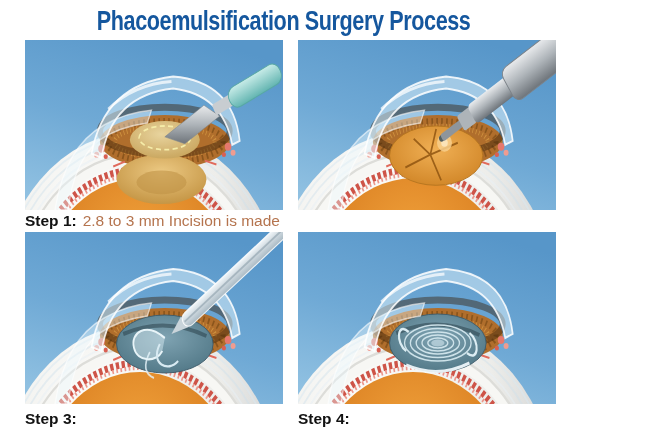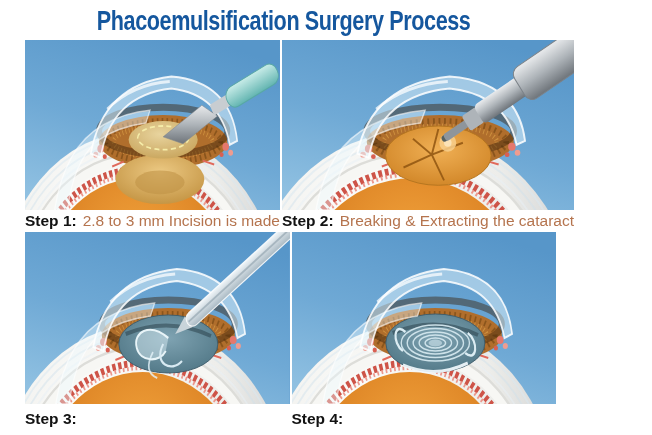--- a/index.html
+++ b/index.html
@@ -9,21 +9,21 @@
     -webkit-font-smoothing:antialiased;
   }
   .poster{width:568px;height:435px;position:relative;}
   .title{
     margin:0;padding-top:7px;height:33px;text-align:center;
     color:#15579E;font-weight:800;font-size:27px;line-height:28px;
     letter-spacing:-0.5px;
   }
   .title .squeeze{display:inline-block;transform:scaleX(.80) scaleY(1.05);}
   .grid{
-    display:grid;grid-template-columns:1fr 1fr;column-gap:2px;
+    display:grid;grid-template-columns:1fr 1fr;column-gap:15px;
     padding:0 12px 0 25px;
   }
   figure{margin:0;}
   .panel-img{display:block;width:100%;height:170px;background:#69a3d2;}
   .row2 .panel-img{height:172px;}
   figcaption.cap{
     height:22px;display:flex;align-items:center;gap:6px;
     font-size:15.5px;white-space:nowrap;
   }
   .row2 figcaption.cap{height:28px;align-items:flex-start;padding-top:6px;}
@@ -160,24 +160,20 @@
         </g>
         <use href="#eyeFront"></use>
         <g transform="rotate(-33 172 100)">
           <circle cx="173" cy="100" r="3.4" fill="#55605F"></circle>
           <rect x="173" y="96" width="30" height="8" rx="3" fill="#8E959B"></rect>
           <rect x="200" y="91" width="18" height="18" rx="3" fill="#AEB4B9"></rect>
           <rect x="216" y="89" width="56" height="22" rx="5" fill="url(#metalGrad)"></rect>
           <rect x="268" y="81" width="130" height="38" rx="9" fill="url(#metalGrad)" stroke="#7C8288" stroke-width="1"></rect>
         </g>
       </svg>
-      <figcaption class="cap">
-        <b>Step 2:</b>
-        <span>Breaking &amp; Extracting the cataract</span>
-      </figcaption>
     </figure>
   </div>
 
   <div class="grid row2">
 
     <figure>
       <svg class="panel-img" viewBox="0 0 310 172" preserveAspectRatio="none">
         <use href="#eyeBack"></use>
         <g>
           <ellipse cx="168" cy="112" rx="58" ry="29" fill="url(#pupilGrad)" stroke="#3E5C6B" stroke-width="1"></ellipse>

